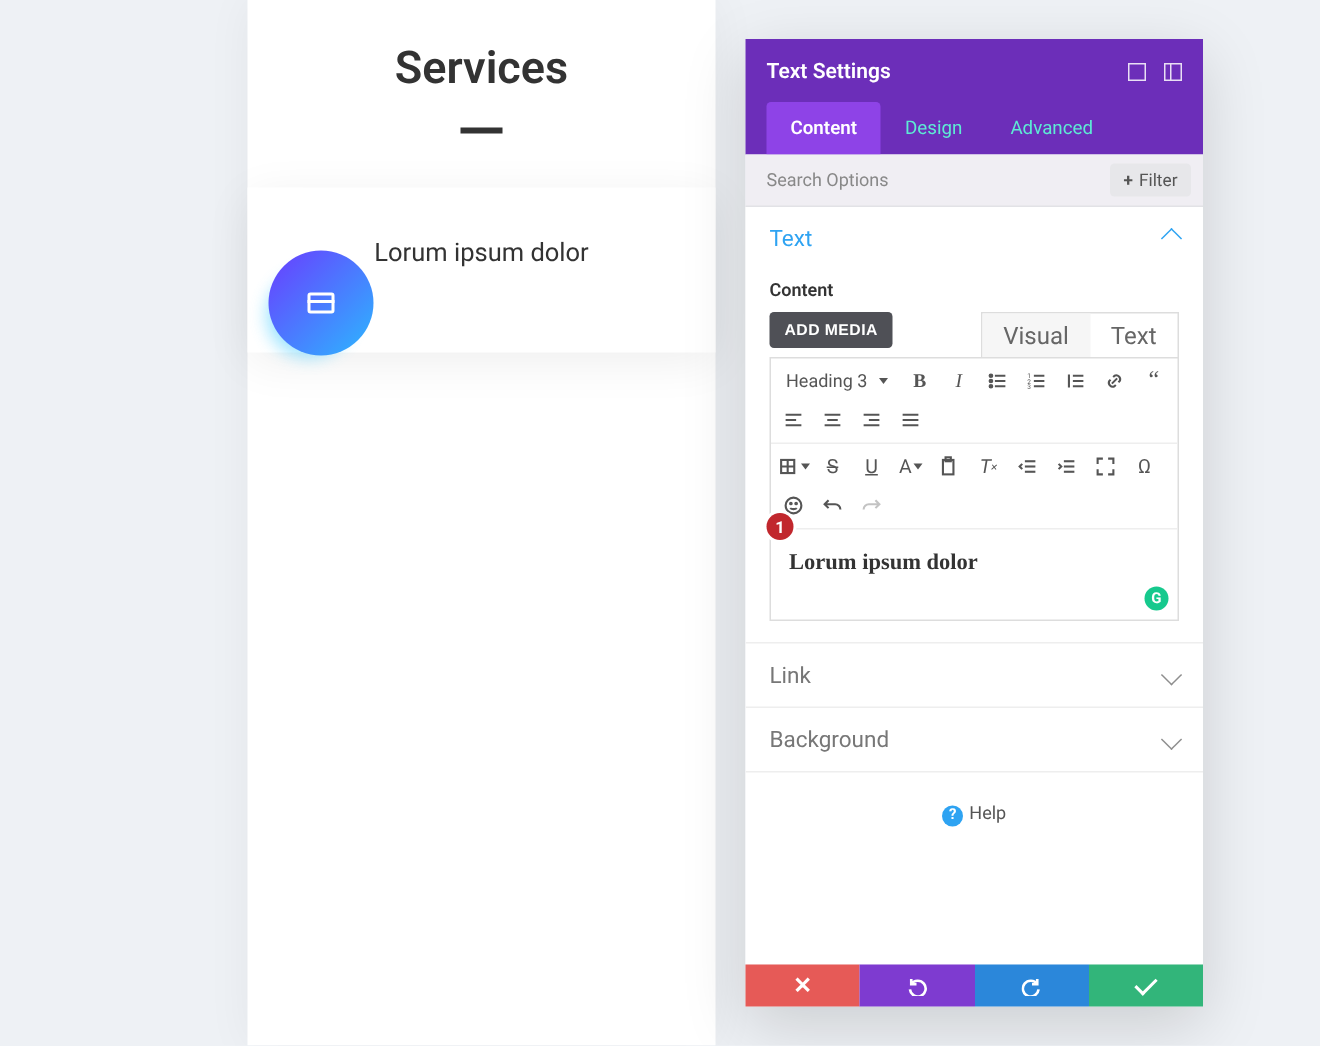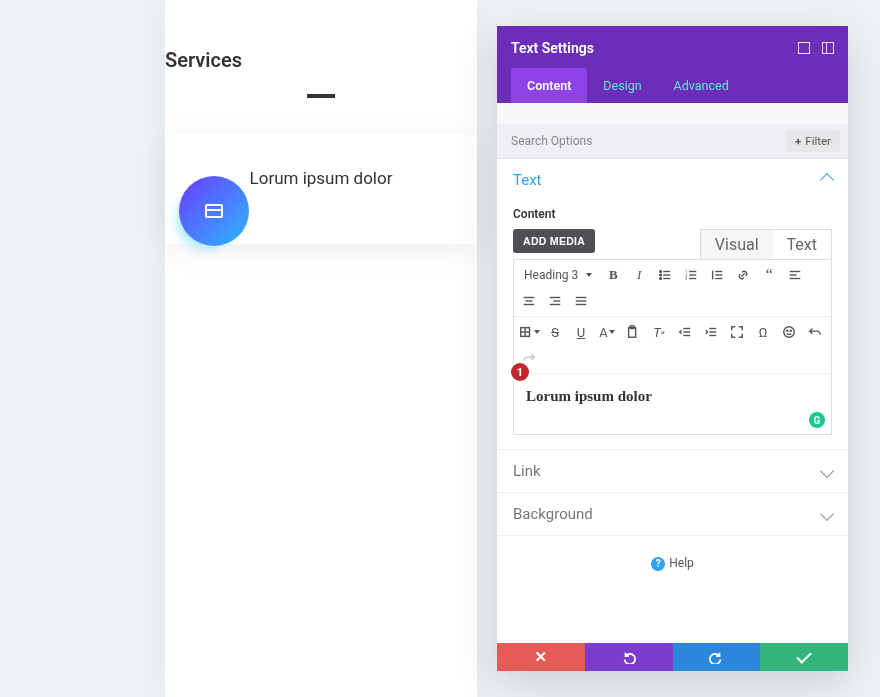--- a/index.html
+++ b/index.html
@@ -12,22 +12,23 @@
   }
   
   .preview {
     position: absolute;
     left: 165px; top: 0;
     width: 312px; height: 697px;
     background: #fff;
     box-shadow: 0 0 30px rgba(0,0,0,.05);
   }
   .preview-title {
-    margin-top: 48px;
-    font-size: 20px;
+    margin-top: 28px;
+    text-align: center;
+    font-size: 30px;
     font-weight: 600;
     color: #333;
   }
   .preview-sep {
     width: 28px; height: 4px;
     background: #333;
     margin: 22px auto 0;
   }
   .card {
     margin-top: 36px;
@@ -56,21 +57,21 @@
     background: linear-gradient(135deg, #6a3cff 0%, #2cb7ff 100%);
     display: flex; align-items: center; justify-content: center;
   }
   .card-icon { width: 18px; height: 14px; border: 2px solid #fff; border-radius: 2px; position: relative; }
   .card-icon::before { content:""; position:absolute; left:-2px; right:-2px; top:3px; height:2px; background:#fff; }
 
   
   .panel {
     position: absolute;
     left: 497px; top: 26px;
-    width: 351px; height: 645px;
+    width: 305px; height: 645px;
     background: #f6f7f9;
     box-shadow: 0 12px 40px rgba(0,0,0,.15);
     display: flex; flex-direction: column;
   }
   .hdr {
     background: #6c2eb9;
     color: #fff;
     padding: 12px 14px 0;
   }
   .hdr-row { display:flex; align-items:center; justify-content:space-between; height:20px; }
@@ -84,21 +85,21 @@
 
   .tabs { display:flex; margin-top:10px; }
   .tab { font-size:12.5px; padding:10px 16px; cursor:pointer; color:#fff; }
   .tab.active { background:#8e43e7; font-weight:600; border-radius:3px 3px 0 0; }
   .tab.dim { color:#5eead4; }
 
   .searchbar {
     display:flex; align-items:center; justify-content:space-between;
     background:#f0eef3; padding:6px 8px 6px 14px;
     border-bottom:1px solid #e2e2e6;
-    font-size:12px; color:#888;margin-top:21px;
+    font-size:12px; color:#888;
   }
   .filter-btn {
     background:#e7e7ea; padding:4px 9px; border-radius:3px;
     font-size:11.5px; color:#555; cursor:pointer;
     display:flex; align-items:center; gap:4px;
   }
   .plus { font-weight:700; }
 
   .body { flex:1; overflow:auto; background:#fff; }
 

